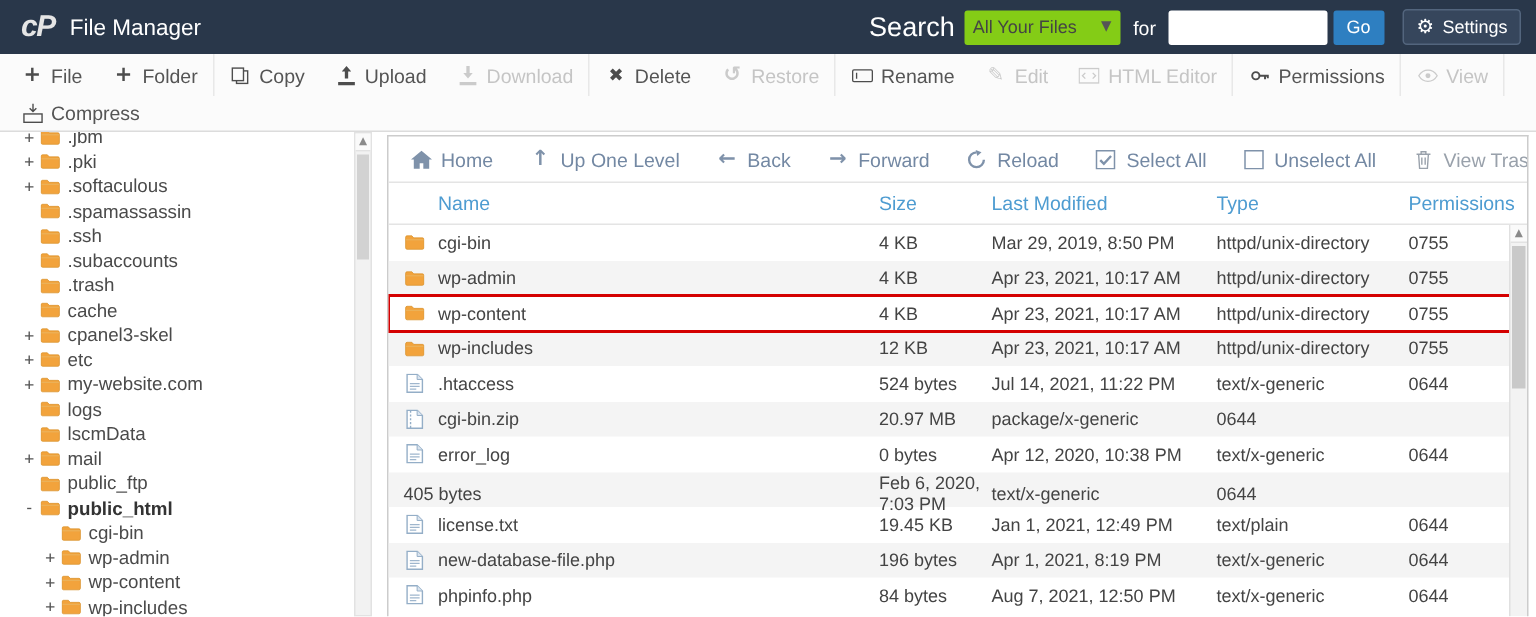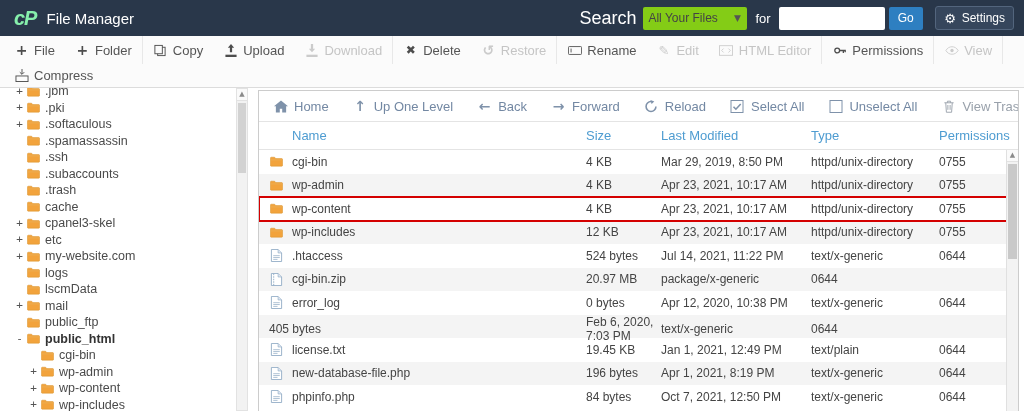--- a/index.html
+++ b/index.html
@@ -5,21 +5,21 @@
   *{box-sizing:border-box;margin:0;padding:0}
   html,body{width:1024px;height:411px;overflow:hidden}
   body{font-family:"Liberation Sans","DejaVu Sans",sans-serif;background:#fff;font-size:13px;cursor:default}
   [data-interactable="true"]{cursor:pointer}
   .uni{font-family:"DejaVu Sans",sans-serif;line-height:1}
   .icon{display:inline-flex;align-items:center;justify-content:center;width:15px;height:14px;flex:none}
   .icon svg{width:14px;height:13px;display:block}
 
   
   .hdr{height:36px;background:#29374a;display:flex;align-items:center;padding:0 10px;color:#fff}
-  .logo{font-size:20px;font-weight:bold;font-style:italic;color:#86efac;margin:0 10px 0 4px;letter-spacing:-1px}
+  .logo{font-size:20px;font-weight:bold;font-style:italic;color:#e5e5e5;margin:0 10px 0 4px;letter-spacing:-1px}
   .title{font-size:15px}
   .hspace{flex:1}
   .slabel{font-size:18px;margin-right:7px}
   .scope{width:104px;height:23px;background:#84cc16;color:#444;border-radius:2px;display:flex;align-items:center;justify-content:space-between;padding:0 5px;font-size:12px}
   .scope .icon{width:10px;color:#555}
   .forl{margin:0 8px;font-size:13px}
   .sinput{width:106px;height:23px;border:none;border-radius:2px;padding:0 6px;font-size:12px;outline:none}
   .gobtn{height:23px;margin-left:4px;padding:0 9px;background:#2e7fc1;border:none;color:#fff;border-radius:2px;font-size:12px}
   .setbtn{height:24px;margin-left:12px;padding:0 8px;background:#36465c;border:1px solid #53657d;color:#fff;border-radius:3px;font-size:12px;display:flex;align-items:center;gap:5px}
   .setbtn .icon{width:13px}
@@ -637,21 +637,21 @@
             <span class="icon" data-interactable="false">
               <svg viewBox="0 0 12 14">
                 <path d="M.5.5h7.2L11.5 4.3v9.2H.5z" fill="#fff" stroke="#94aec7"></path>
                 <path d="M7.7.5v3.8h3.8" fill="#dbe5f0" stroke="#94aec7" stroke-width=".7"></path>
                 <path d="M2.5 7.2h7M2.5 9.2h7M2.5 11.2h4.6" stroke="#9fb6cd" stroke-width=".9"></path>
               </svg>
             </span>
             <span data-interactable="false">phpinfo.php</span>
           </div>
           <div class="cell" data-interactable="false">84 bytes</div>
-          <div class="cell" data-interactable="false">Oct 7, 2021, 12:50 PM</div>
+          <div class="cell" data-interactable="false">Aug 7, 2021, 12:50 PM</div>
           <div class="cell" data-interactable="false">text/x-generic</div>
           <div class="cell" data-interactable="false">0644</div>
         </div>
       </div>
     <div class="pscroll" data-interactable="true">
       <div class="sarrow" data-interactable="true">
           <span class="icon" data-interactable="false">
             <span class="uni" style="font-size:7px">▲</span>
           </span>
         </div>

